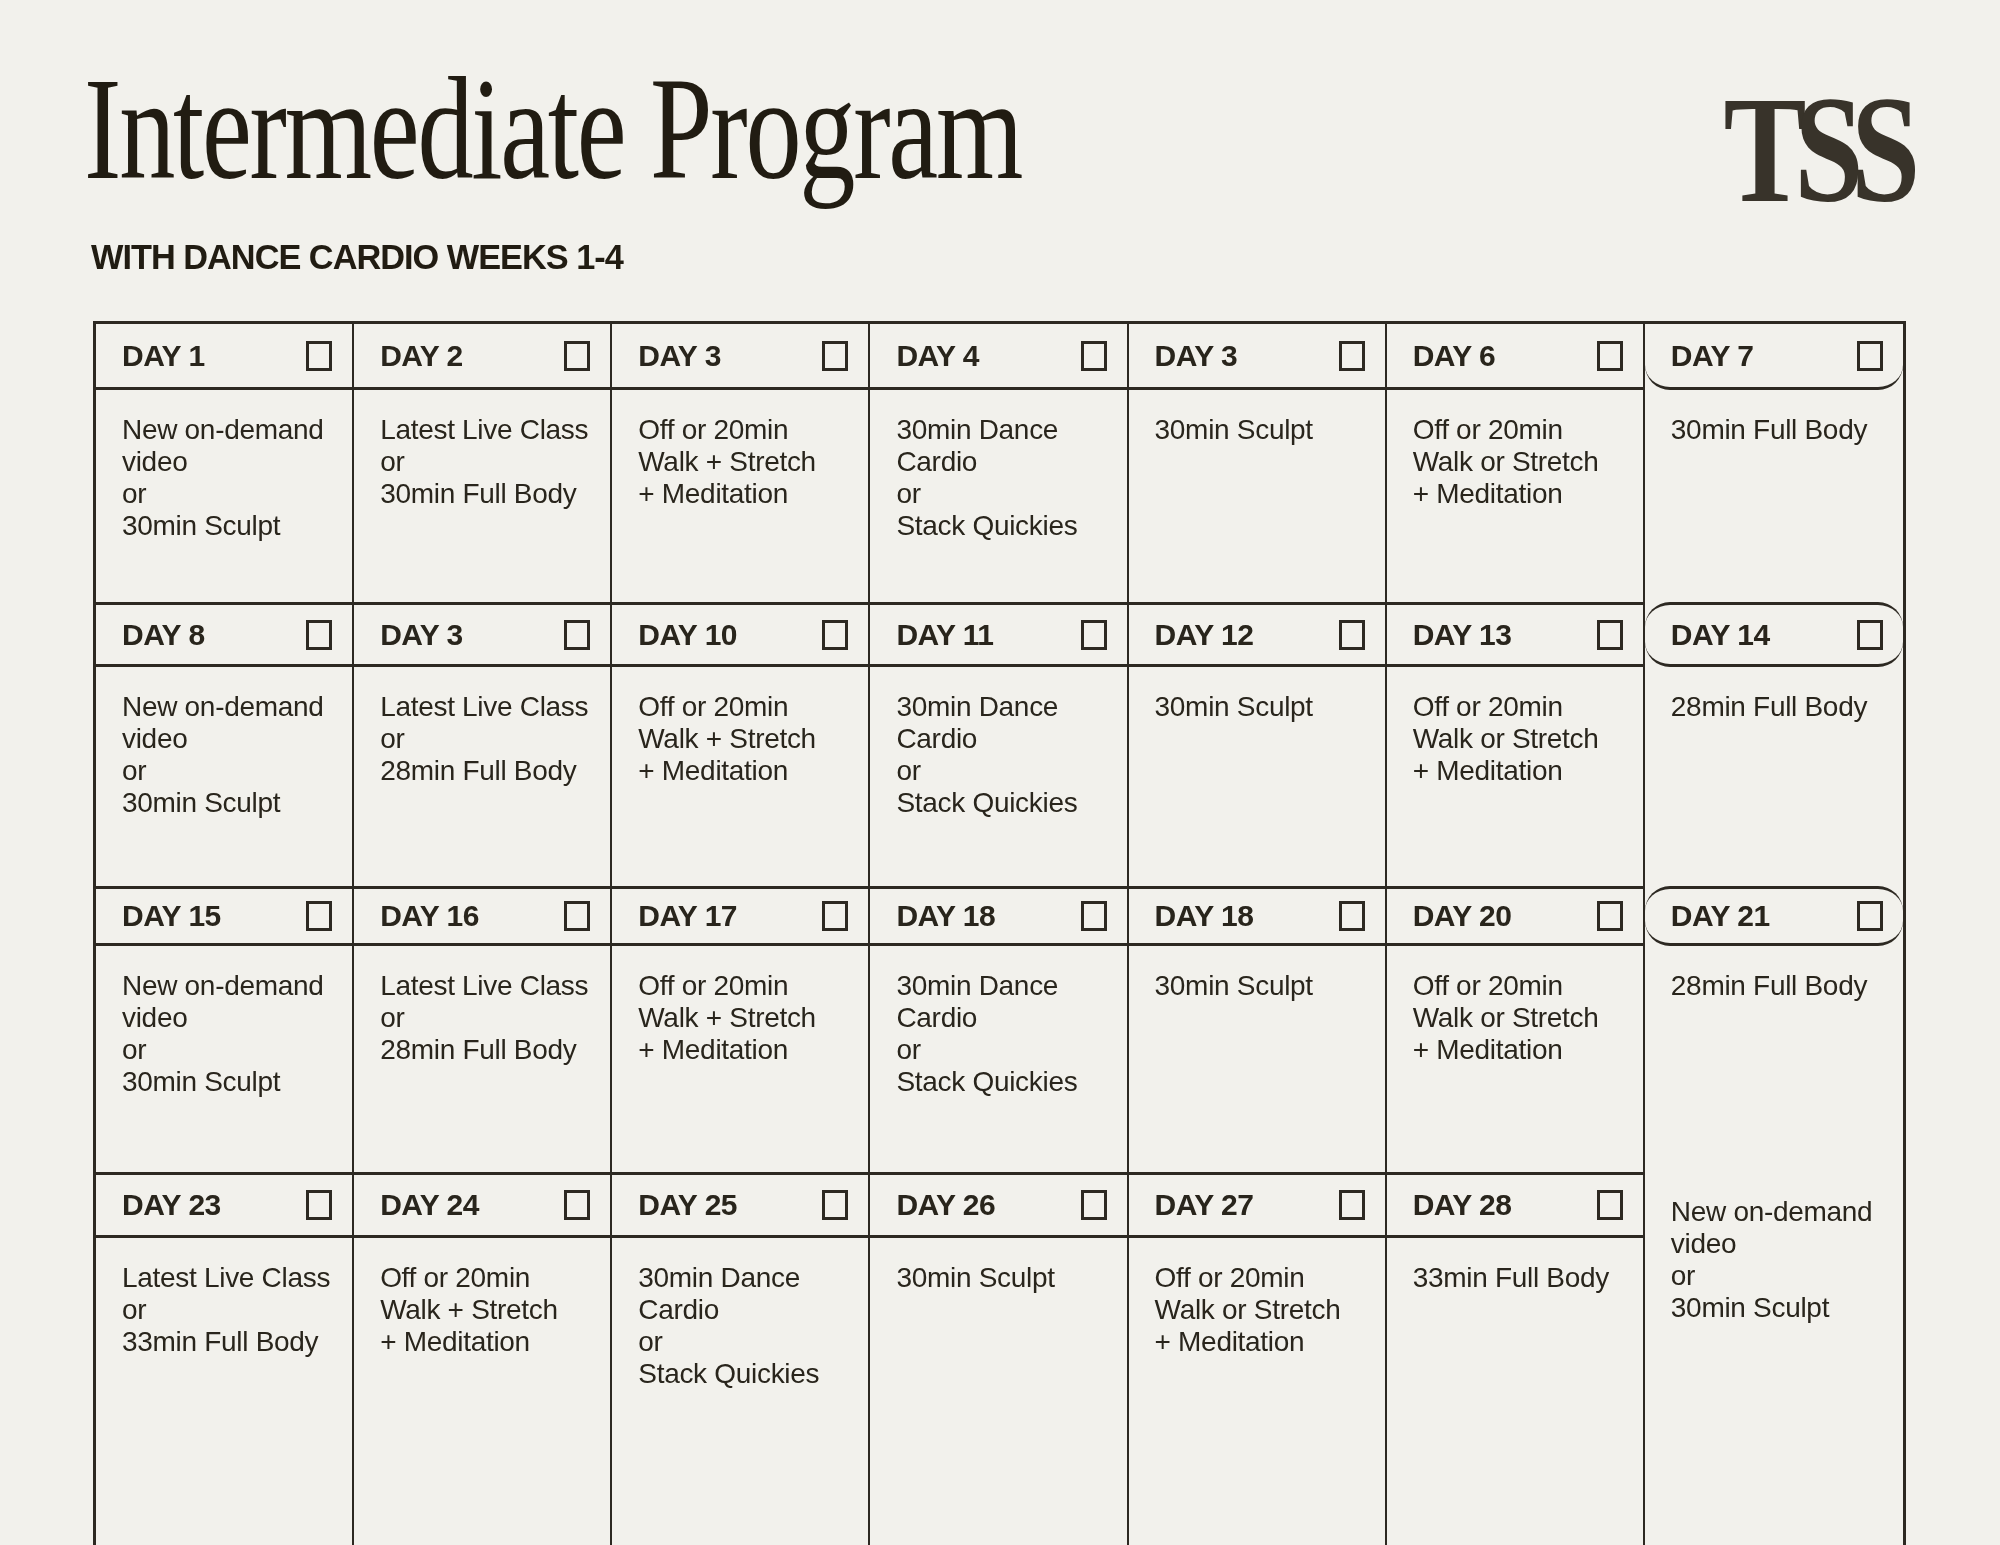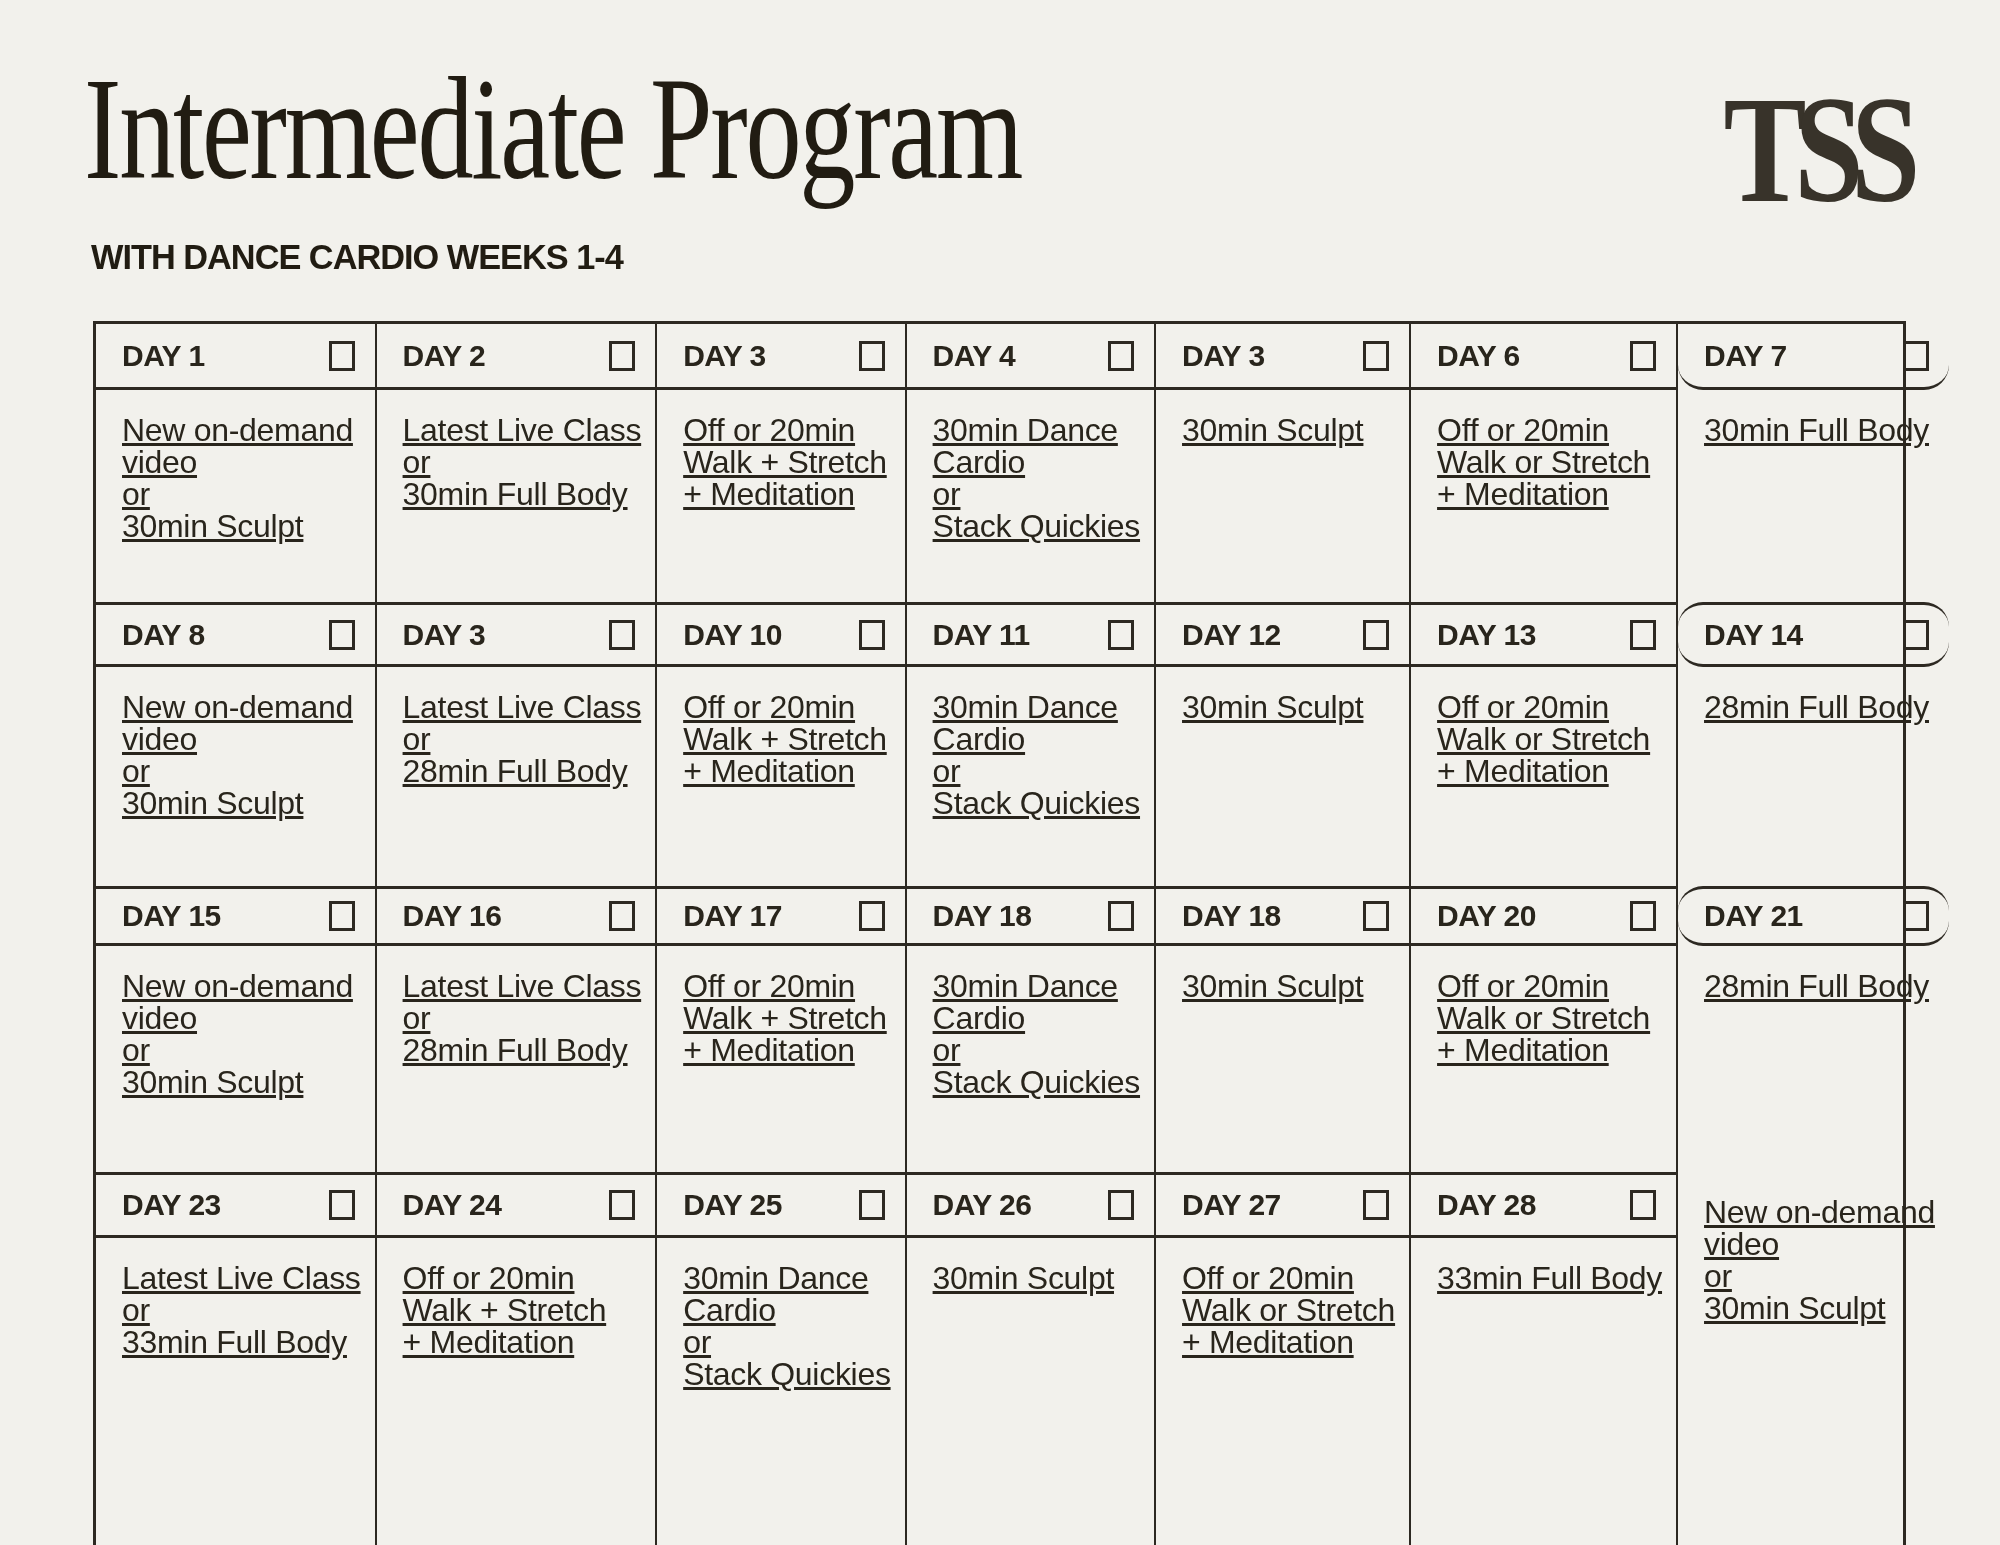--- a/index.html
+++ b/index.html
@@ -94,24 +94,23 @@
   }
   .cb{
     width:26px; height:30px;
     border:3px solid var(--line);
     background:var(--bg);
     flex:0 0 auto;
     cursor:pointer;
   }
   .cc{
     padding:24px 14px 0 26px;
-    font-size:32px;
+    font-size:28px;
     line-height:32px;
     letter-spacing:-0.3px;
-    text-decoration:underline;
   }
   .cc .ln{white-space:nowrap;}
 </style>
 </head>
 <body>
 
 <div class="title">Intermediate Program</div>
 <div class="subtitle">WITH DANCE CARDIO WEEKS 1-4</div>
 <div class="logo">TSS</div>
 

